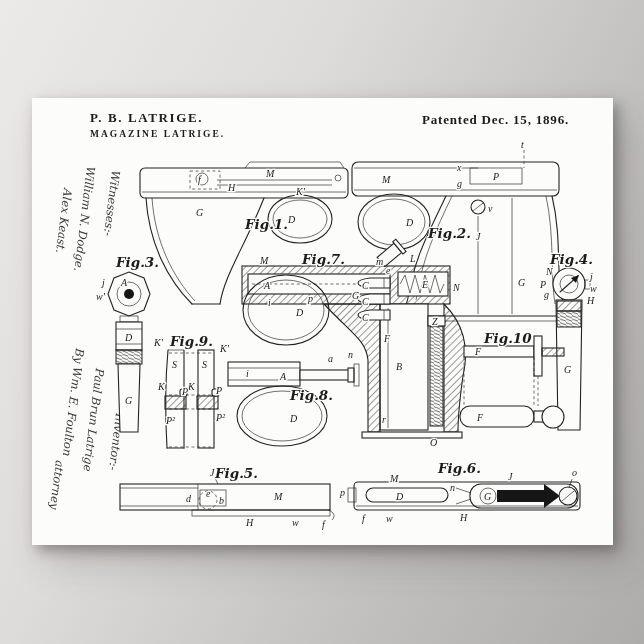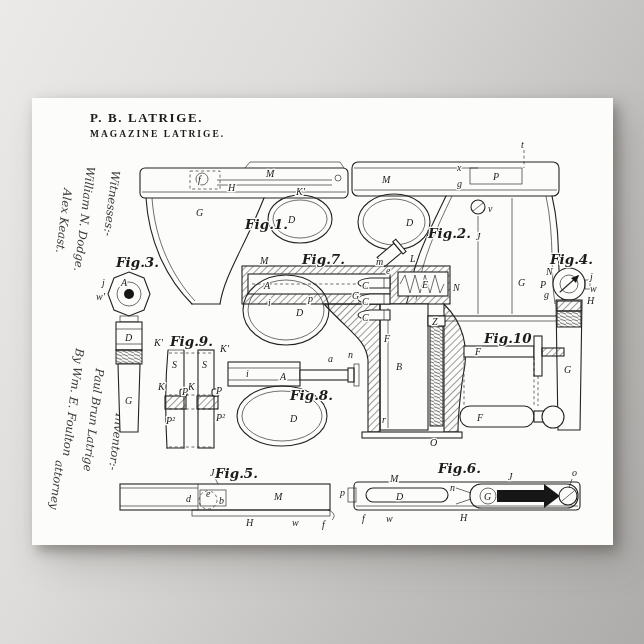--- a/index.html
+++ b/index.html
@@ -32,20 +32,21 @@
   text.hand{font:italic 11.5px "DejaVu Serif",serif;fill:#3b3b3b;}
 </style>
 </head>
 <body>
 
 <div class="poster">
   <div class="hdr-left">
     <div class="hdr-name">P. B. LATRIGE.</div>
     <div class="hdr-title">MAGAZINE LATRIGE.</div>
   </div>
+  <div class="hdr-right">Patented Dec. 15, 1896.</div>
 
   <svg class="sheet" width="581" height="447" viewBox="0 0 581 447">
     <defs>
       <pattern id="h" width="5" height="5" patternUnits="userSpaceOnUse" patternTransform="rotate(45)">
         <line x1="0" y1="0" x2="0" y2="5" stroke="#333" stroke-width="1"></line>
       </pattern>
       <pattern id="coil" width="6" height="3.5" patternUnits="userSpaceOnUse">
         <line x1="0" y1="0.6" x2="6" y2="2.8" stroke="#333" stroke-width=".8"></line>
       </pattern>
     </defs>

